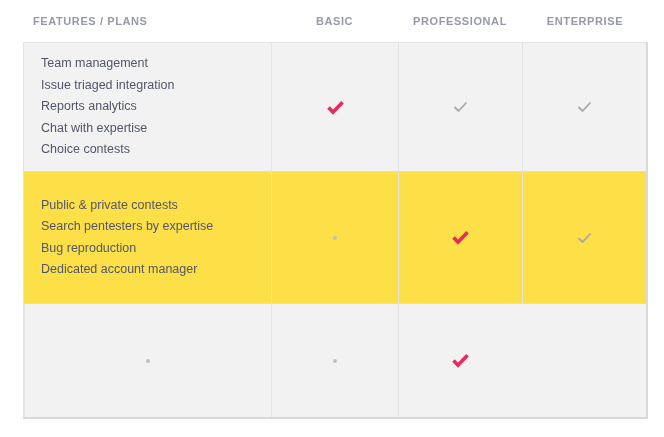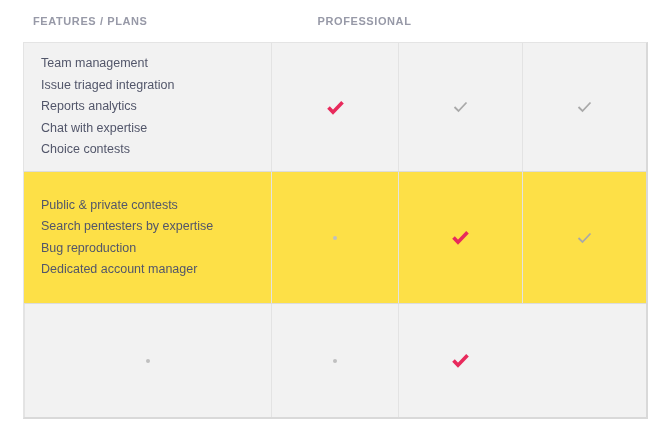--- a/index.html
+++ b/index.html
@@ -13,21 +13,20 @@
     position: absolute;
     left: 23px; top: 0;
     width: 625px;
   }
   
   .header-row {
     display: grid;
     grid-template-columns: 248px 127px 124px 126px;
     height: 42px;
     align-items: center;
-    gap: 30px;
   }
   .header-label {
     color: var(--header-text, #9799a7);
     font-size: 11px;
     letter-spacing: 0.6px;
     font-weight: bold;
   }
   .header-label.features { padding-left: 10px; text-align: left; }
   .header-label.plan { text-align: center; }
   
@@ -76,21 +75,23 @@
     background: var(--dot, #c0c0c0);
   }
 </style>
 </head>
 <body>
 
 <div class="wrap">
 
   <div class="header-row">
     <div class="header-label features">FEATURES / PLANS</div>
+    <div class="header-label plan">BASIC</div>
     <div class="header-label plan">PROFESSIONAL</div>
+    <div class="header-label plan">ENTERPRISE</div>
   </div>
 
   <div class="table">
 
     <div class="group group-1 alt">
       <div class="features-cell">
         <div class="feature">Team management</div>
         <div class="feature">Issue triaged integration</div>
         <div class="feature">Reports analytics</div>
         <div class="feature">Chat with expertise</div>

